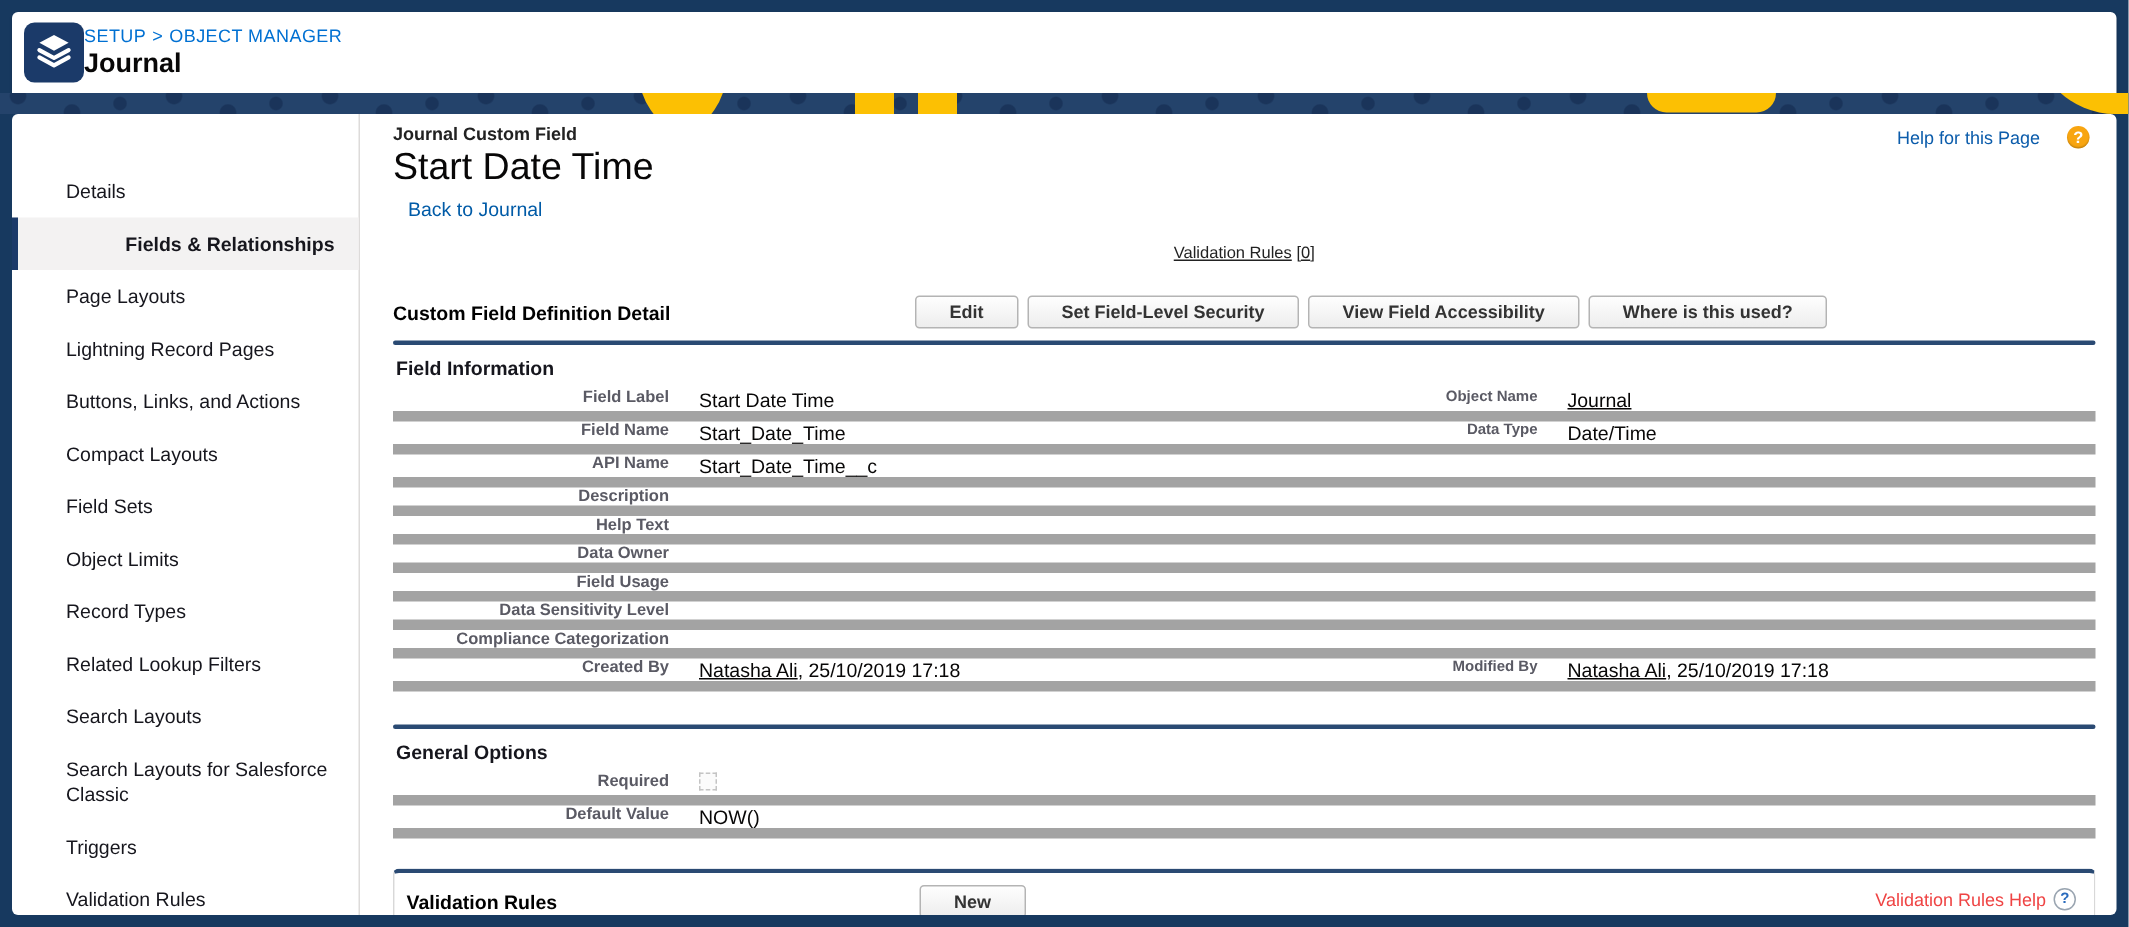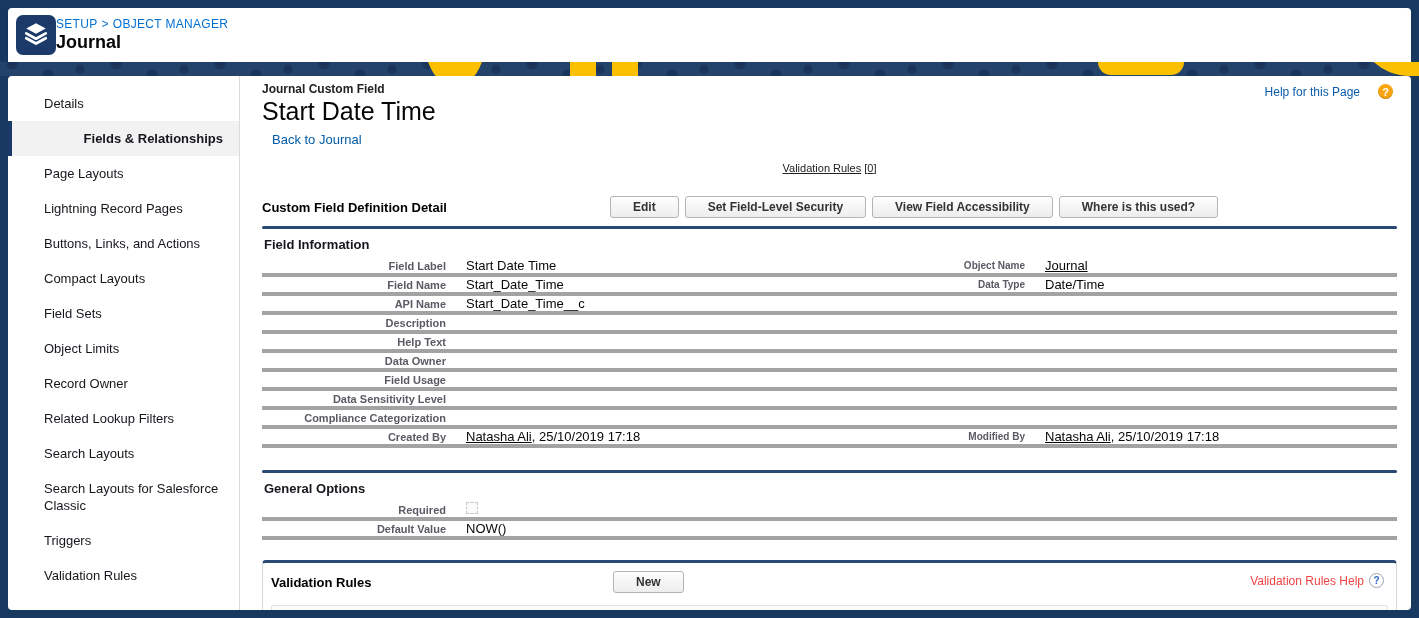--- a/index.html
+++ b/index.html
@@ -45,21 +45,21 @@
   .decor-bar1 { left:570px; top:0; width:26px; height:14px; }
   .decor-bar2 { left:612px; top:0; width:26px; height:14px; }
   .decor-dome { left:1098px; top:0; width:86px; height:13px; border-radius:0 0 43px 43px; }
   .decor-corner { left:1356px; top:-40px; width:90px; height:54px; border-radius:0 0 0 54px; }
   
   .content-shell {
     position:absolute; left:8px; top:76px; right:8px; bottom:8px;
     background:#fff; border-radius:4px; display:flex; overflow:hidden;
   }
   
-  .sidebar { width:232px; flex:0 0 auto; border-right:1px solid #dddbda; padding-top:10px; }
+  .sidebar { width:232px; flex:0 0 auto; border-right:1px solid #dddbda; padding-top:34px; }
   .side-item {
     font-size:13px; color:#16161d; padding:9px 16px 9px 32px; cursor:pointer;
     border-left:4px solid transparent; line-height:17px;
   }
   .side-item.active { background:#f3f2f2; border-left:4px solid #1b3a69; font-weight:bold;text-align:right; }
   
   .main { flex:1; position:relative; padding:6px 14px 0 22px; }
   .help-page { position:absolute; right:18px; top:8px; font-size:12px; display:flex; align-items:center; gap:18px; }
   .help-page a { color:#0b5cab; text-decoration:none; cursor:pointer; }
   .q-orange {
@@ -78,21 +78,21 @@
   .section-head .head-title { width:348px; font-size:13px; font-weight:bold; color:#000; }
   .btn {
     font-size:12px; font-weight:bold; color:#333;
     background:linear-gradient(#fefefe,#ededed);
     border:1px solid #b4b4b4; border-radius:3px;
     padding:3px 22px; margin-right:6px; cursor:pointer; white-space:nowrap;
   }
   .navy-rule { height:3px; background:#2a4a73; border-radius:2px; }
   .sub-section-title { font-size:13px; font-weight:bold; color:#16161d; padding:8px 0 6px 2px; }
   
-  .drow { display:flex; border-bottom:4px solid #a3a3a3; min-height:19px; align-items:center; }
+  .drow { display:flex; border-bottom:7px solid #a3a3a3; min-height:19px; align-items:flex-start; }
   .dlabel { width:188px; text-align:right; font-size:11px; font-weight:bold; color:#5a5a64; padding-right:4px; flex:0 0 auto; }
   .dvalue { width:375px; font-size:13px; color:#080707; padding-left:16px; flex:0 0 auto; }
   .dlabel2 { width:200px; text-align:right; font-size:10px; font-weight:bold; color:#5a5a64; flex:0 0 auto; }
   .dvalue2 { flex:1; font-size:13px; color:#080707; padding-left:20px; }
   .dvalue a, .dvalue2 a { color:#080707; text-decoration:underline; cursor:pointer; }
   
   .checkbox-dashed { display:inline-block; width:12px; height:12px; border:1px dashed #c4c4c4; background:#fbfbfb; }
   
   .vr-panel { margin-top:20px; border:1px solid #d8d8d8; border-top:3px solid #2a4a73; border-bottom:none; border-radius:4px 4px 0 0; padding:8px 8px 10px 8px; position:relative; }
   .vr-head { display:flex; align-items:center; }
@@ -140,21 +140,21 @@
 
   <div class="sidebar">
     <div class="side-item">Details</div>
     <div class="side-item active">Fields &amp; Relationships</div>
     <div class="side-item">Page Layouts</div>
     <div class="side-item">Lightning Record Pages</div>
     <div class="side-item">Buttons, Links, and Actions</div>
     <div class="side-item">Compact Layouts</div>
     <div class="side-item">Field Sets</div>
     <div class="side-item">Object Limits</div>
-    <div class="side-item">Record Owner</div>
+    <div class="side-item">Record Types</div>
     <div class="side-item">Related Lookup Filters</div>
     <div class="side-item">Search Layouts</div>
     <div class="side-item">Search Layouts for Salesforce Classic</div>
     <div class="side-item">Triggers</div>
     <div class="side-item">Validation Rules</div>
   </div>
 
   <div class="main">
     <div class="help-page">
       <a>Help for this Page</a>

